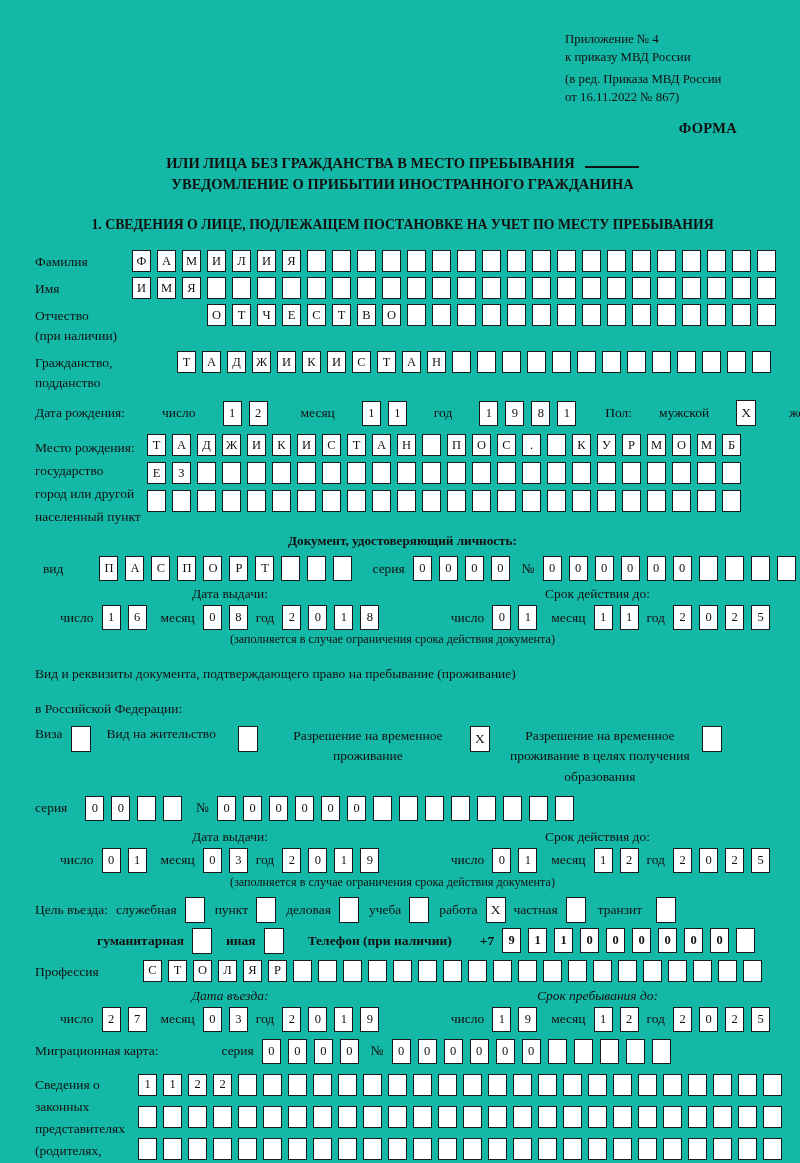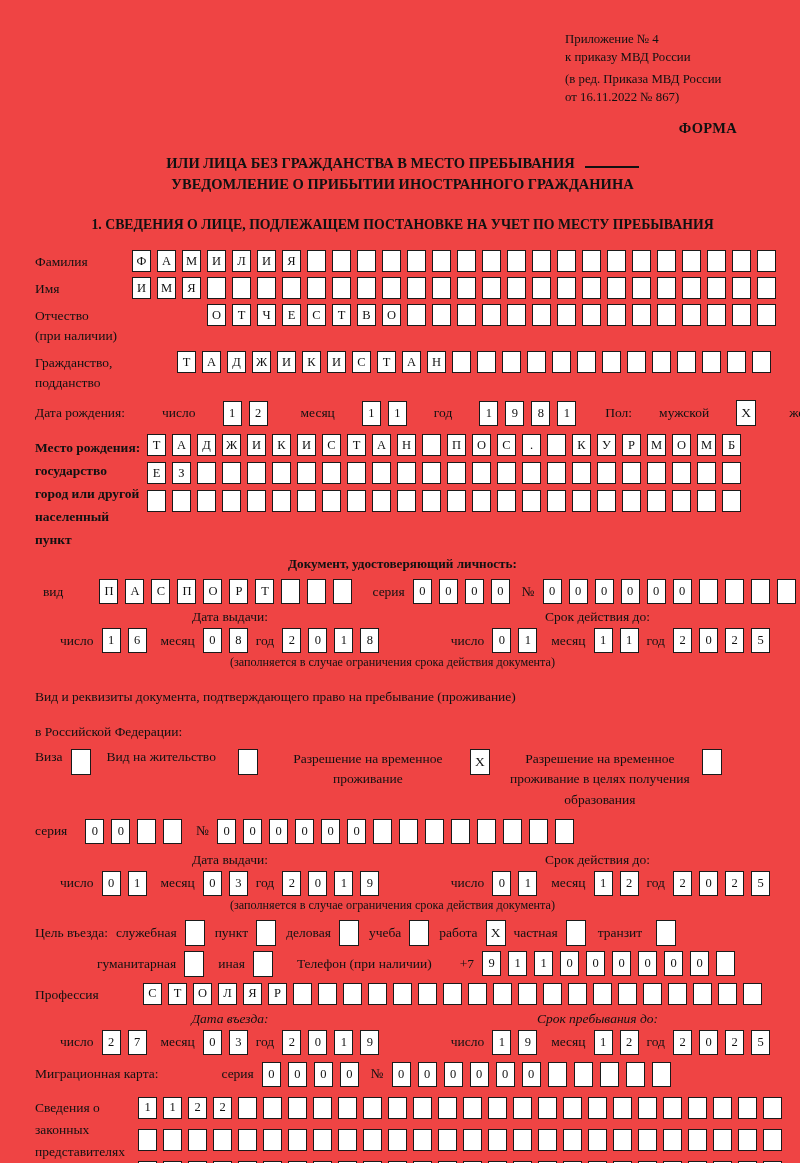--- a/index.html
+++ b/index.html
@@ -1,35 +1,35 @@
 <!DOCTYPE html>
 <html><head>
 <meta charset="utf-8">
 <style>
   html,body{margin:0;padding:0;background:#fff;}
   .page{
     width:800px;height:1163px;box-sizing:border-box;
-    padding:30px 30px 10px 35px;background:#ef4444;color:#111;
+    padding:30px 30px 10px 35px;background:#14b8a6;color:#111;
     font-family:"Liberation Serif","DejaVu Serif",serif;font-size:13.5px;
     position:relative;overflow:hidden;
   }
   
   .hdr{margin-left:auto;width:205px;font-size:12.8px;line-height:1.42;}
   .hdr .rev{margin-top:4px;}
   .forma{text-align:right;padding-right:33px;font-weight:bold;font-size:14.5px;margin-top:13px;letter-spacing:.3px;}
   
   .title{text-align:center;font-weight:bold;font-size:14.5px;margin-top:16px;line-height:1.5;}
   .blank{display:inline-block;width:54px;border-bottom:2px solid #111;height:2px;margin-left:10px;}
   .sec1{text-align:center;font-weight:bold;font-size:13.8px;margin-top:21px;margin-bottom:17px;}
   
   .frow{display:flex;align-items:flex-start;margin-bottom:5px;}
   .vc{align-items:center;}
   .lbl{flex:none;line-height:20px;padding-top:2px;}
   .w-surname{width:97px;} .w-patr{width:172px;} .w-cit{width:142px;}
-  .w-bp{width:112px;line-height:23px;font-weight:bold;} .w-prof{width:108px;} .w-rep{width:103px;line-height:22px;}
+  .w-bp{width:112px;line-height:23px;} .w-prof{width:108px;} .w-rep{width:103px;line-height:22px;}
   
   .cell{border:1.5px solid #1a1a1a;display:flex;align-items:center;justify-content:center;
         font-size:12.5px;background:#fff;box-sizing:border-box;flex:none;}
   .cells{display:flex;gap:6px;flex:none;}
   .cells .cell{width:19px;height:22px;}
   .cellsB{display:flex;gap:7px;flex:none;}
   .cellsB .cell{width:19px;height:25px;}
   .cbwrap{display:flex;flex:none;}
   .cbwrap .cell{width:20px;height:26px;font-size:13.5px;}
   .mb6{margin-bottom:6px;}
@@ -526,21 +526,21 @@
     <span class="dlbl ml8">частная</span>
     <span class="cbwrap">
         <span class="cell"></span>
       </span>
     <span class="dlbl ml12">транзит</span>
     <span class="cbwrap ml6">
         <span class="cell"></span>
       </span>
   </div>
 
-  <div class="frow vc" style="padding-left:62px;">
+  <div class="frow vc" style="padding-left:62px;font-weight:bold;">
     <span class="dlbl">гуманитарная</span>
     <span class="cbwrap">
         <span class="cell"></span>
       </span>
     <span class="dlbl ml14">иная</span>
     <span class="cbwrap">
         <span class="cell"></span>
       </span>
     <span class="dlbl ml24">Телефон (при наличии)</span>
     <span class="dlbl ml20">+7</span>

